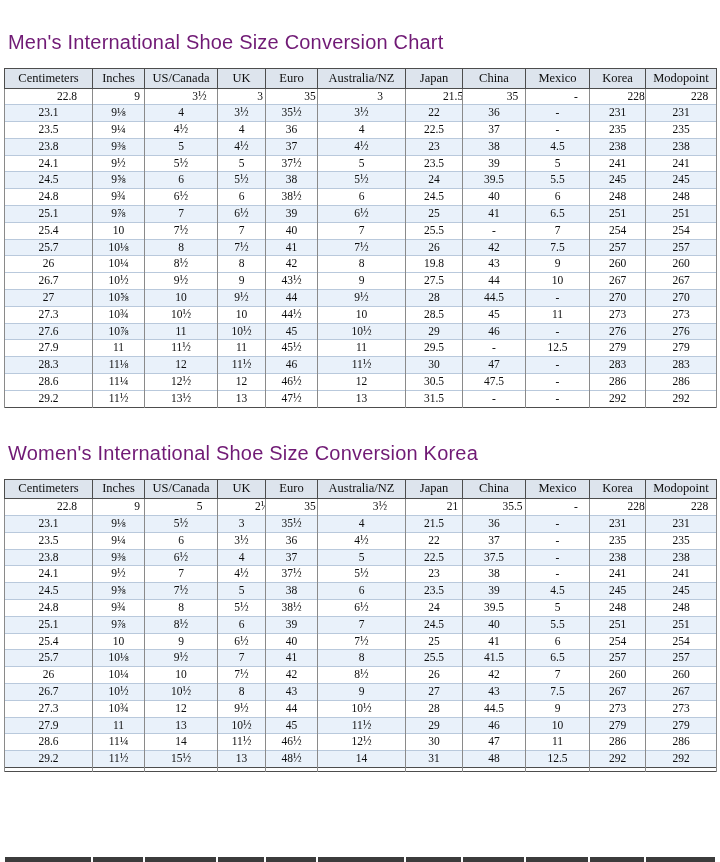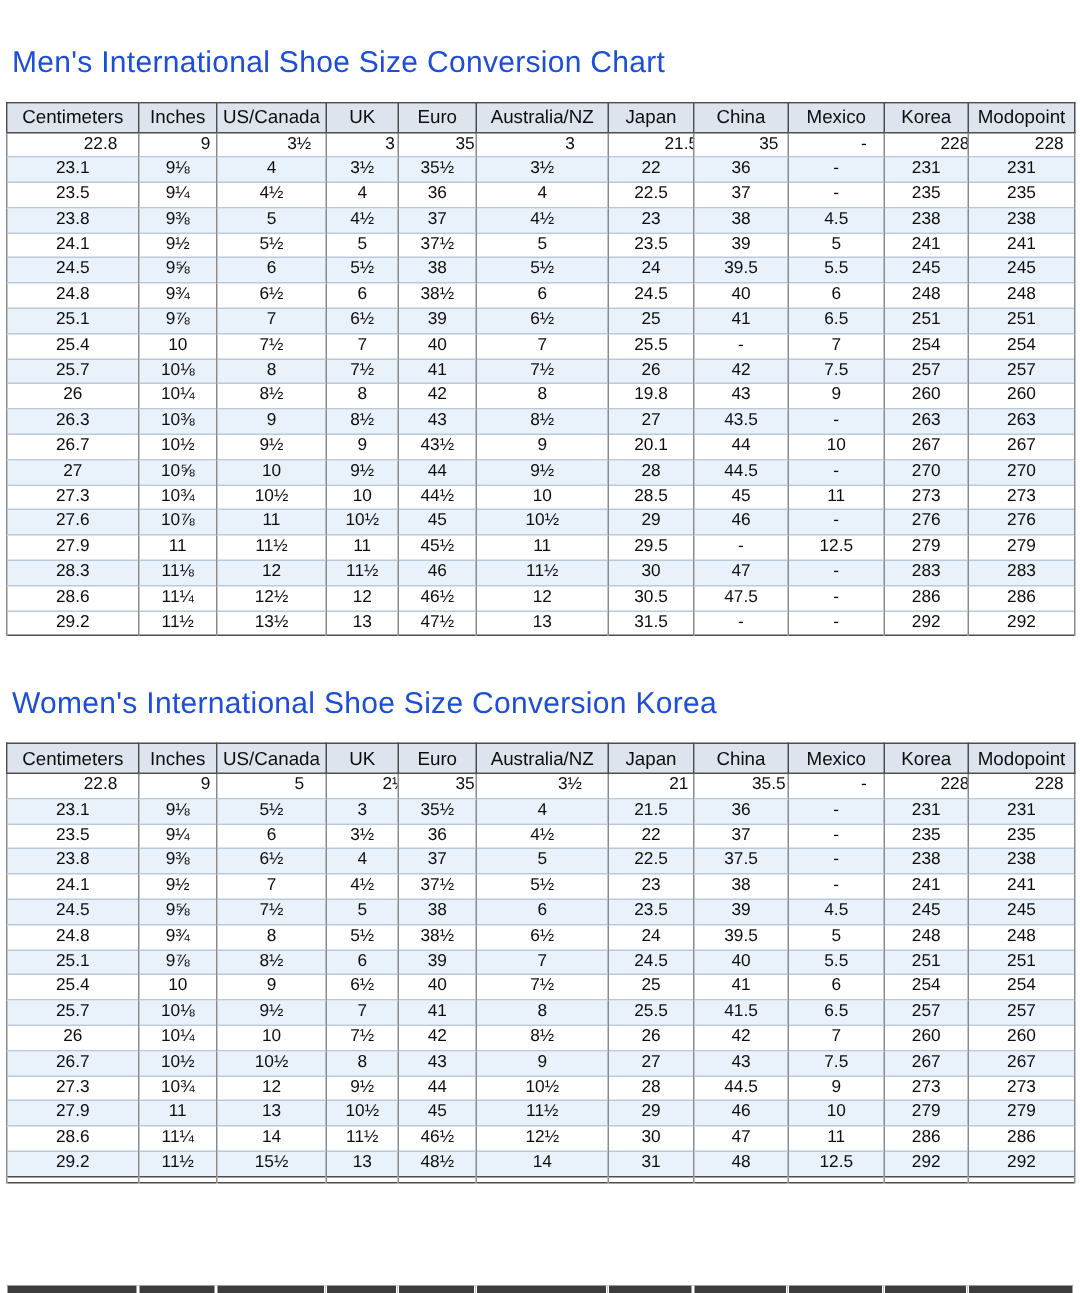--- a/index.html
+++ b/index.html
@@ -9,29 +9,29 @@
     width: 720px;
     height: 862px;
     background: #ffffff;
     overflow: hidden;
     font-family: "Liberation Sans", sans-serif;
     color: #111111;
   }
   .chart-title {
     font-size: 20px;
     font-weight: 400;
-    color: #1d4ed8;
+    color: #701a75;
     margin: 0;
     padding: 0 0 0 8px;
     letter-spacing: 0.2px;
     white-space: nowrap;
   }
   .title-men    { padding-top: 31px; }
   .title-women  { padding-top: 34px; }
-  .table-wrap   { margin: 14px 0 0 4px; }
+  .table-wrap   { margin: 14px 0 0 4px; font-family: Liberation Serif, serif; }
   table.size-table {
     border-collapse: collapse;
     table-layout: fixed;
     width: 712px;
     border: 1px solid #4d4d4d;
   }
   table.size-table th {
     background: #dde4ed;
     border: 1px solid #4d4d4d;
     font-weight: 400;
@@ -256,41 +256,28 @@
             <td>8½</td>
             <td>8</td>
             <td>42</td>
             <td>8</td>
             <td>19.8</td>
             <td>43</td>
             <td>9</td>
             <td>260</td>
             <td>260</td>
           </tr>
-          <tr class="alt">
-            <td>26.3</td>
-            <td>10⅜</td>
-            <td>9</td>
-            <td>8½</td>
-            <td>43</td>
-            <td>8½</td>
-            <td>27</td>
-            <td>43.5</td>
-            <td>-</td>
-            <td>263</td>
-            <td>263</td>
-          </tr>
           <tr>
             <td>26.7</td>
             <td>10½</td>
             <td>9½</td>
             <td>9</td>
             <td>43½</td>
             <td>9</td>
-            <td>20.1</td>
+            <td>27.5</td>
             <td>44</td>
             <td>10</td>
             <td>267</td>
             <td>267</td>
           </tr>
           <tr class="alt">
             <td>27</td>
             <td>10⅝</td>
             <td>10</td>
             <td>9½</td>

